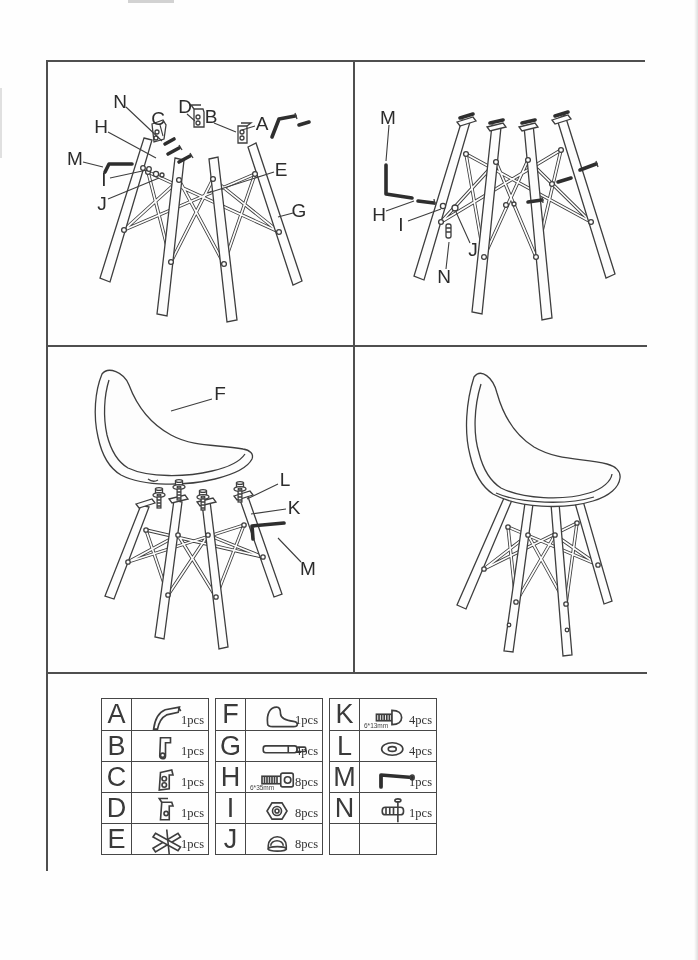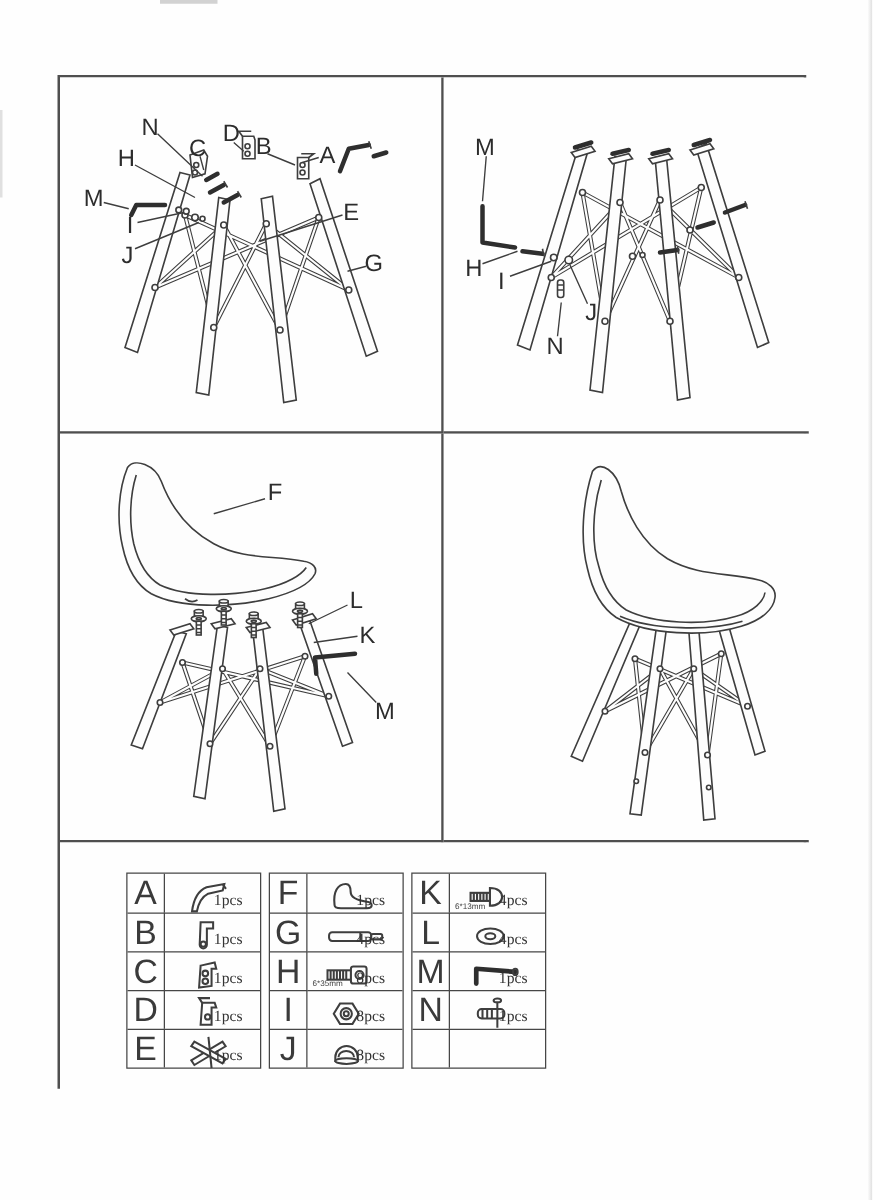--- a/index.html
+++ b/index.html
@@ -29,21 +29,21 @@
   
   .ptable{position:absolute;top:24px;width:108px;height:157px;
           border:1.6px solid #464646;box-sizing:border-box;background:#fefefe;
           display:grid;grid-template-columns:30px 1fr;grid-auto-rows:31px;}
   .t1{left:53px;} .t2{left:167px;} .t3{left:281px;}
   .pletter{border-right:1.3px solid #464646;display:flex;align-items:center;justify-content:center;
            font:27px "Liberation Sans",sans-serif;color:#3a3a3a;}
   .pcell{position:relative;}
   .rb{border-top:1.3px solid #464646;}
   .picon{position:absolute;left:3px;top:3px;width:48px;height:24px;}
-  .pqty{position:absolute;right:14px;bottom:2px;font:12.5px "Liberation Serif",serif;color:#333;}
+  .pqty{position:absolute;right:4px;bottom:2px;font:12.5px "Liberation Serif",serif;color:#333;}
   .pdim{position:absolute;left:4px;bottom:1px;font:6.5px "Liberation Sans",sans-serif;color:#444;}
   .thick2{stroke:#2e2e2e;stroke-width:3;fill:none;stroke-linecap:round;stroke-linejoin:round;}
 </style>
 </head>
 <body>
 
 <div class="sheet">
   <div class="scan-edge-r"></div>
   <div class="scan-mark-top"></div>
   <div class="scan-mark-left"></div>

